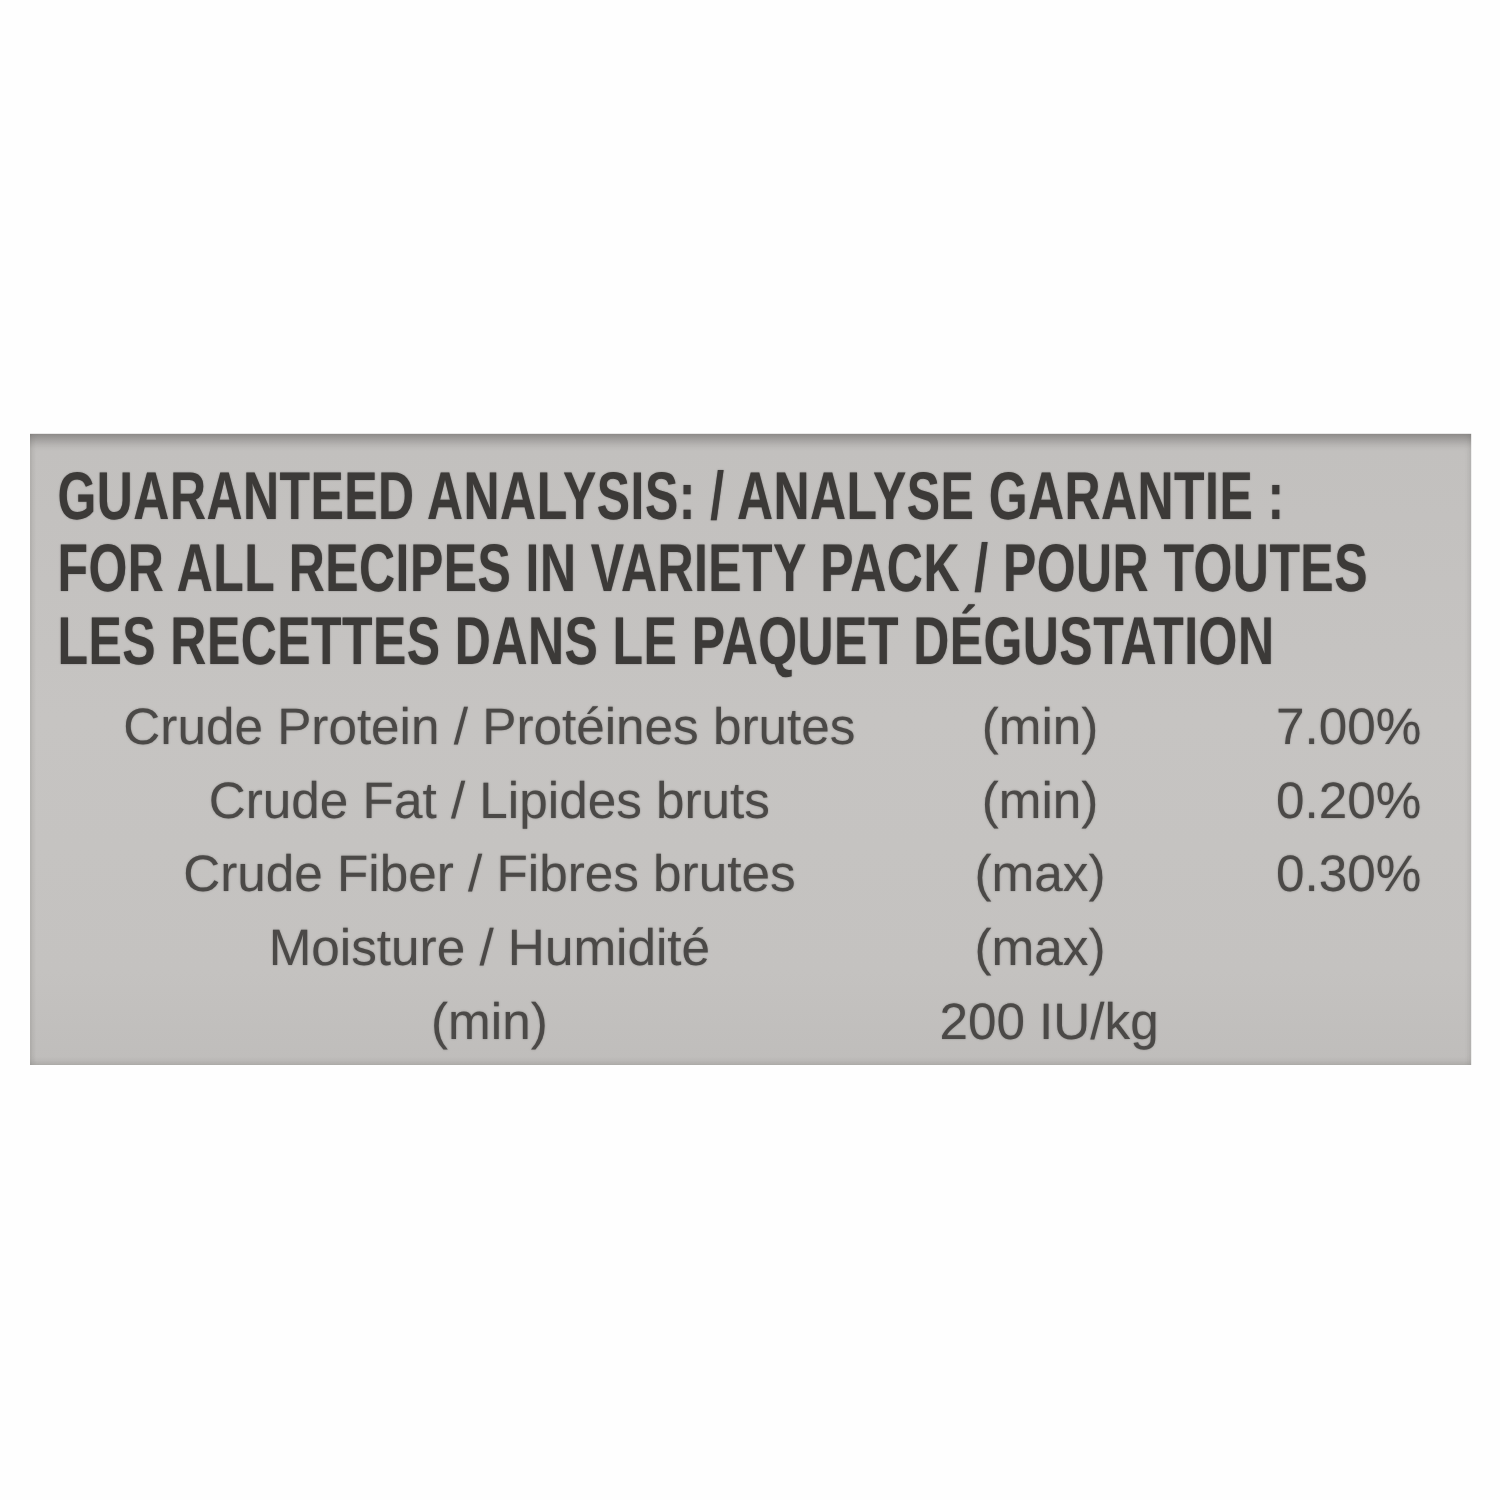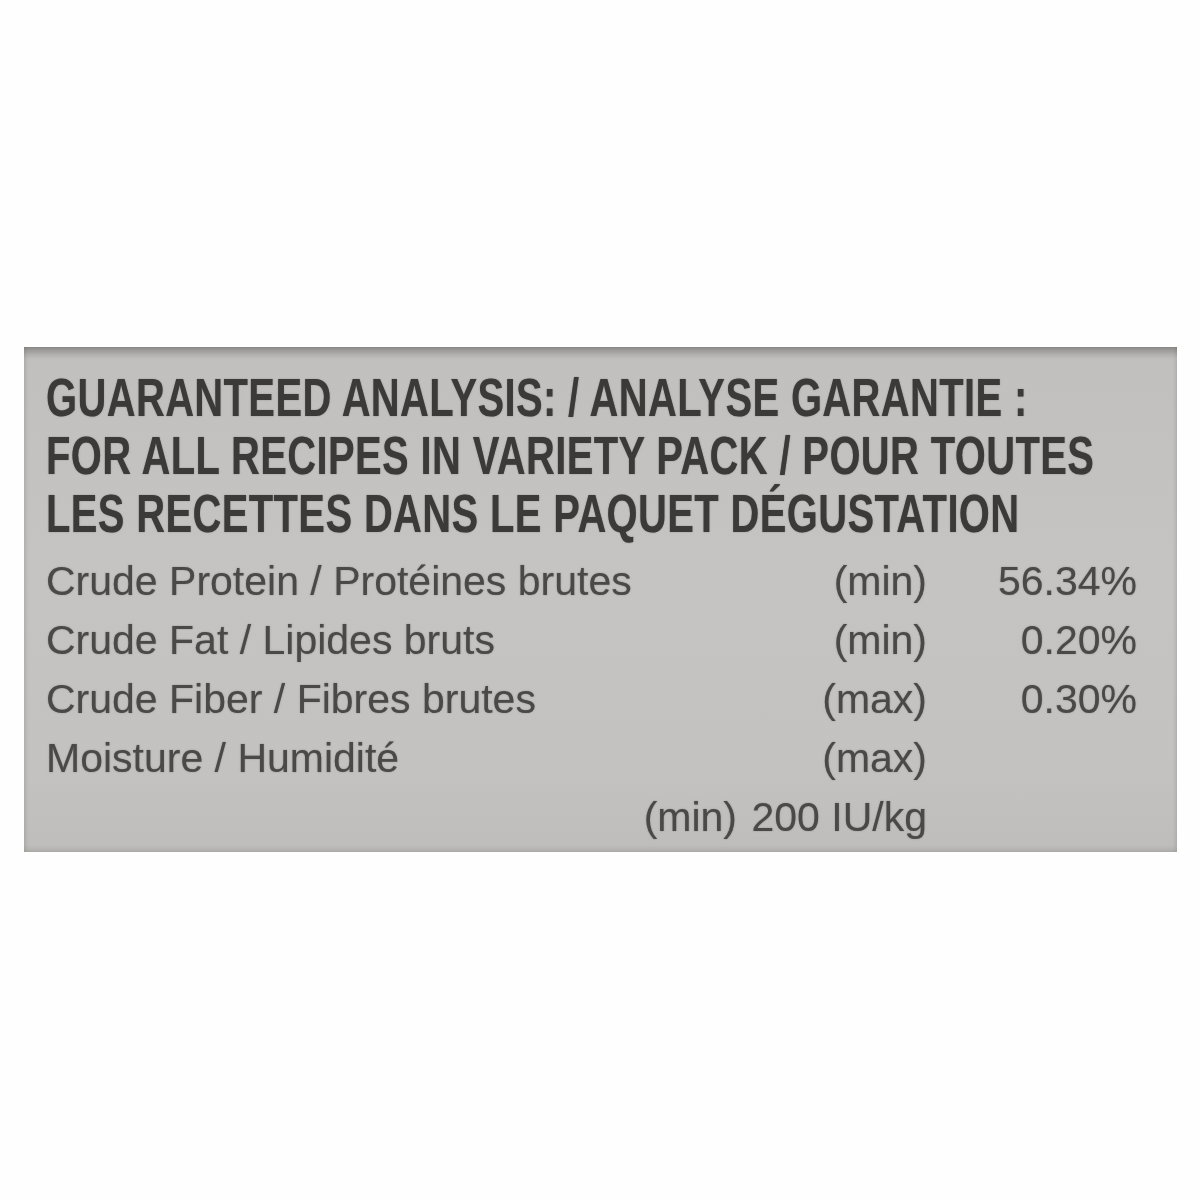--- a/index.html
+++ b/index.html
@@ -48,41 +48,41 @@
   }
   .analysis-row {
     display: grid;
     grid-template-columns: 1fr 190px 210px;
     font-size: 41px;
     line-height: 59px;
     color: #4b4947;
     text-shadow: 0 0 1.5px rgba(74, 72, 70, 0.5);
     white-space: nowrap;
   }
-  .analysis-row .nutrient { text-align: left; }
-  .analysis-row .basis    { text-align: right; }
+  .analysis-row .nutrient { text-align: center; }
+  .analysis-row .basis    { text-align: center; }
   .analysis-row .value    { text-align: right; }
 </style>
 </head>
 <body>
 
 <div class="stage">
   <div class="panel">
 
     <div>
       <div class="heading-line">GUARANTEED ANALYSIS: / ANALYSE GARANTIE :</div>
       <div class="heading-line">FOR ALL RECIPES IN VARIETY PACK / POUR TOUTES</div>
       <div class="heading-line">LES RECETTES DANS LE PAQUET DÉGUSTATION</div>
     </div>
 
     <div class="rows">
       <div class="analysis-row">
         <span class="nutrient">Crude Protein / Protéines brutes</span>
         <span class="basis">(min)</span>
-        <span class="value">56.34%</span>
+        <span class="value">7.00%</span>
       </div>
       <div class="analysis-row">
         <span class="nutrient">Crude Fat / Lipides bruts</span>
         <span class="basis">(min)</span>
         <span class="value">0.20%</span>
       </div>
       <div class="analysis-row">
         <span class="nutrient">Crude Fiber / Fibres brutes</span>
         <span class="basis">(max)</span>
         <span class="value">0.30%</span>

